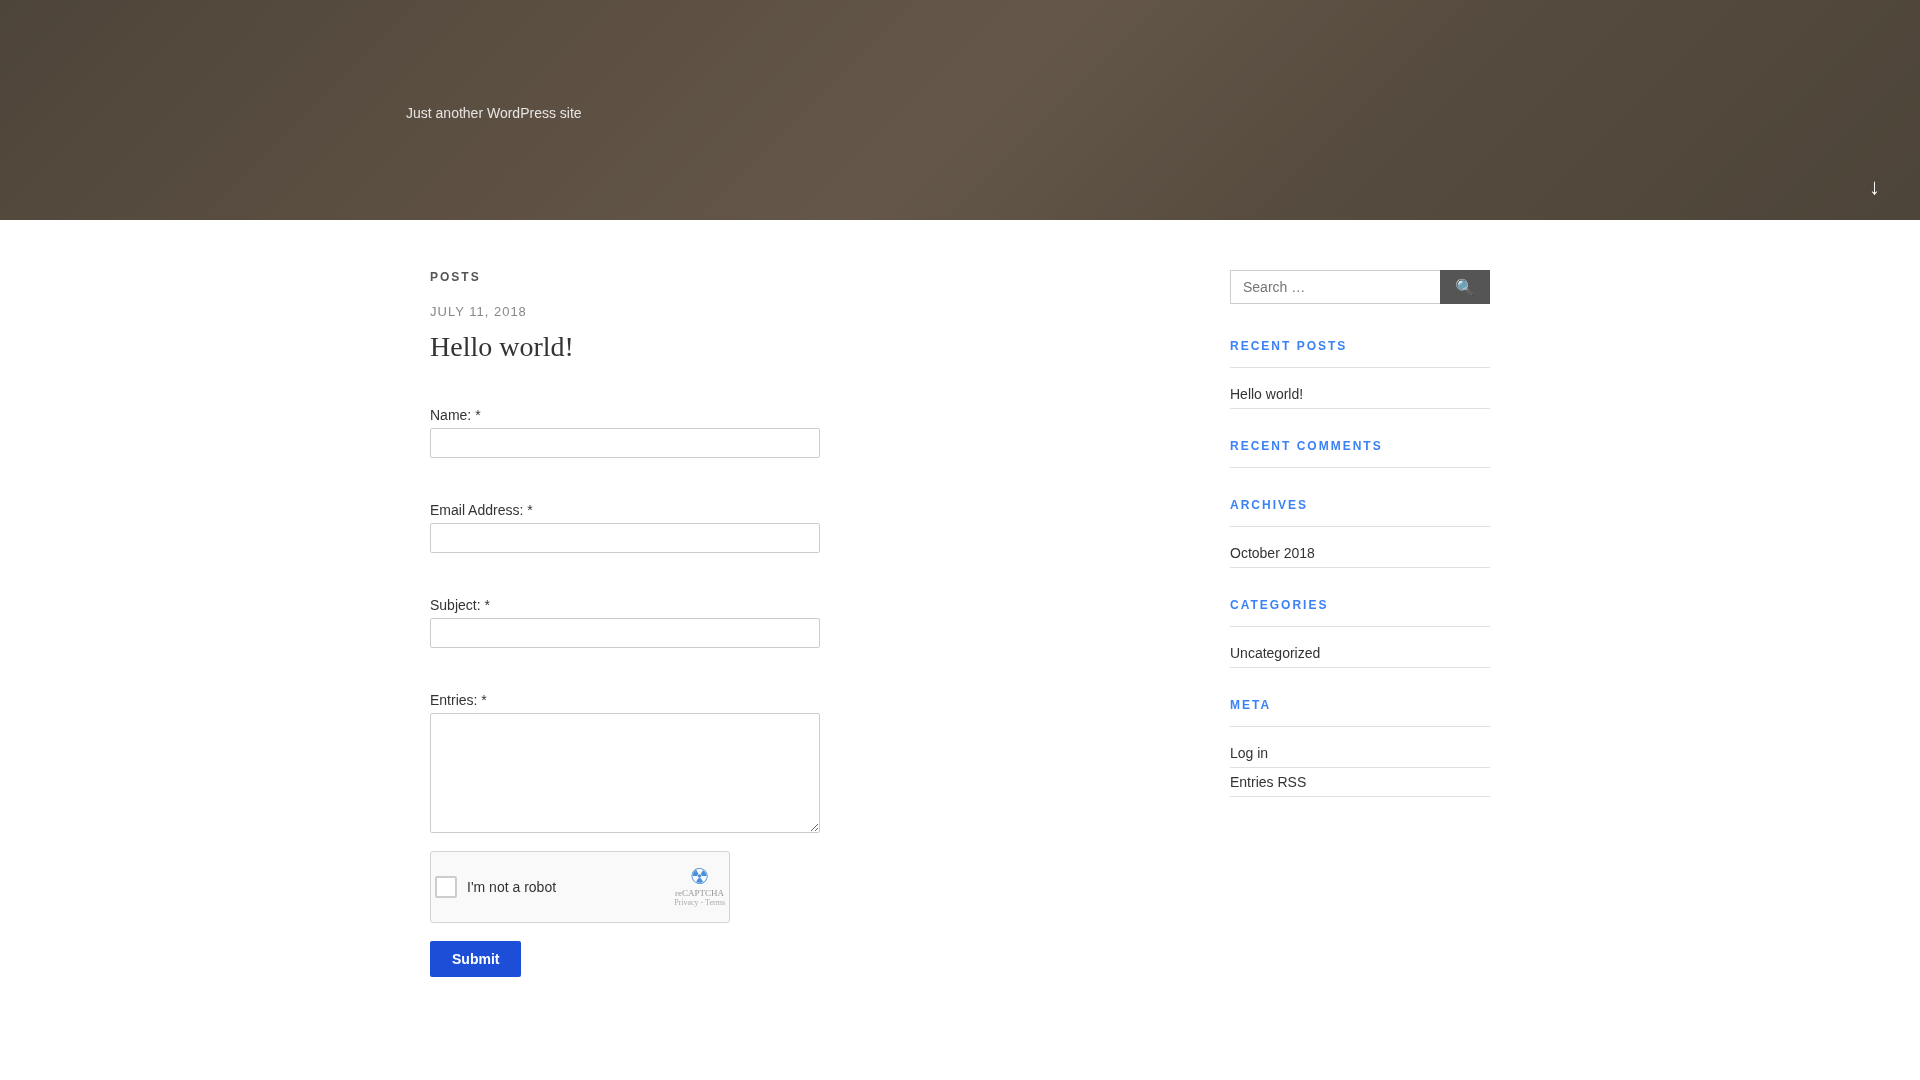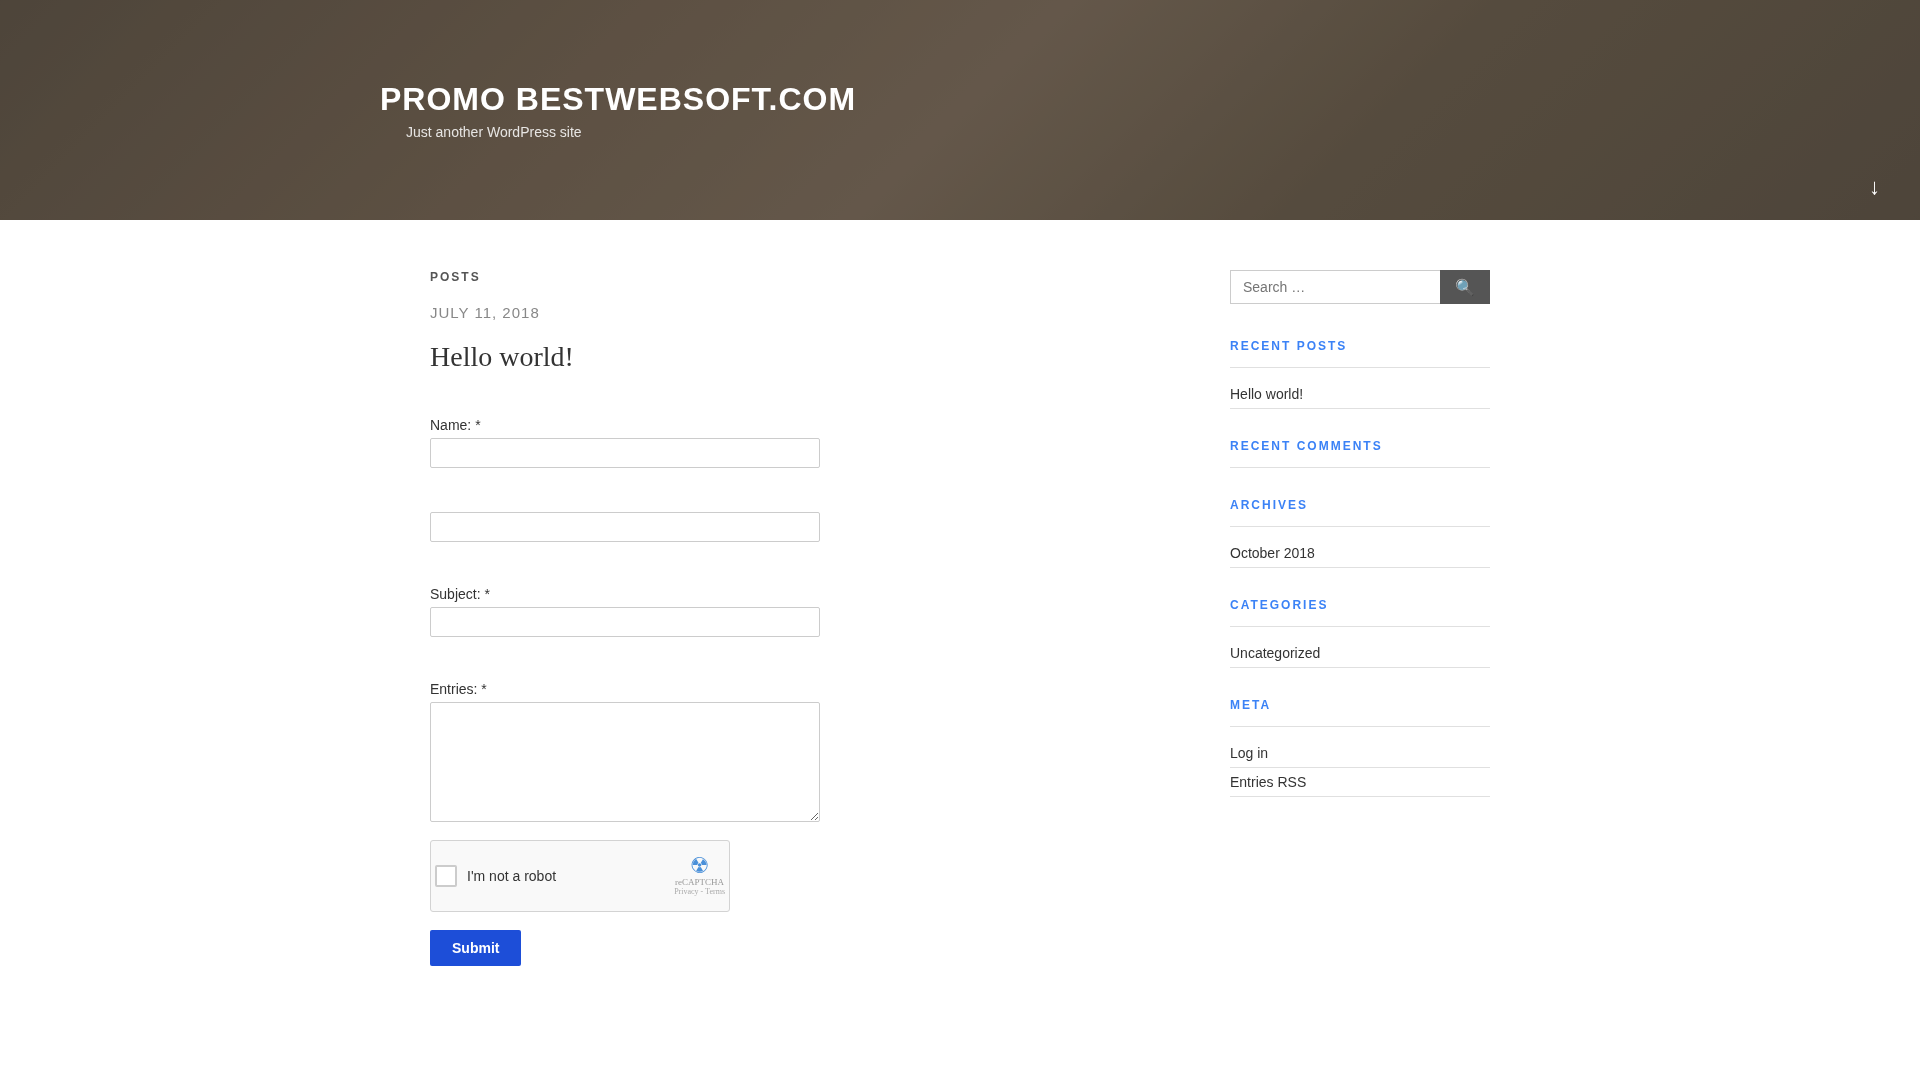--- a/index.html
+++ b/index.html
@@ -76,25 +76,25 @@
       font-family: 'Arial', sans-serif;
       font-size: 12px;
       font-weight: 700;
       letter-spacing: 2px;
       color: #555;
       text-transform: uppercase;
       margin-bottom: 20px;
     }
     .post-date {
       font-family: 'Arial', sans-serif;
-      font-size: 15px;
+      font-size: 13px;
       color: #888;
       letter-spacing: 1px;
       text-transform: uppercase;
-      margin-bottom: 20px;
+      margin-bottom: 12px;
     }
     .post-title {
       font-family: Georgia, serif;
       font-size: 28px;
       font-weight: normal;
       color: #333;
       margin-bottom: 20px;
     }
 
     
@@ -240,21 +240,20 @@
       border-bottom: 1px solid #e0e0e0;
     }
   </style>
 </head>
 <body>
 
 <header class="site-header">
   <div class="header-bg"></div>
   <div class="header-overlay"></div>
   <div class="header-content">
-    <h1 class="site-title">PROMO BESTWEBSOFT.COM</h1>
     <p class="site-tagline">Just another WordPress site</p>
   </div>
   <button class="scroll-down-btn">
     <span>↓</span>
   </button>
 </header>
 
 <div class="site-main">
 
   <main class="content-area">
@@ -267,20 +266,24 @@
       <form>
         <div class="form-group">
           <label class="form-label">
             <span>Name:</span>
             <span class="required">*</span>
           </label>
           <input type="text" class="form-input" style="">
         </div>
 
         <div class="form-group">
+          <label class="form-label">
+            <span>Email Address:</span>
+            <span class="required">*</span>
+          </label>
           <input type="email" class="form-input" style="">
         </div>
 
         <div class="form-group">
           <label class="form-label">
             <span>Subject:</span>
             <span class="required">*</span>
           </label>
           <input type="text" class="form-input" style="">
         </div>

